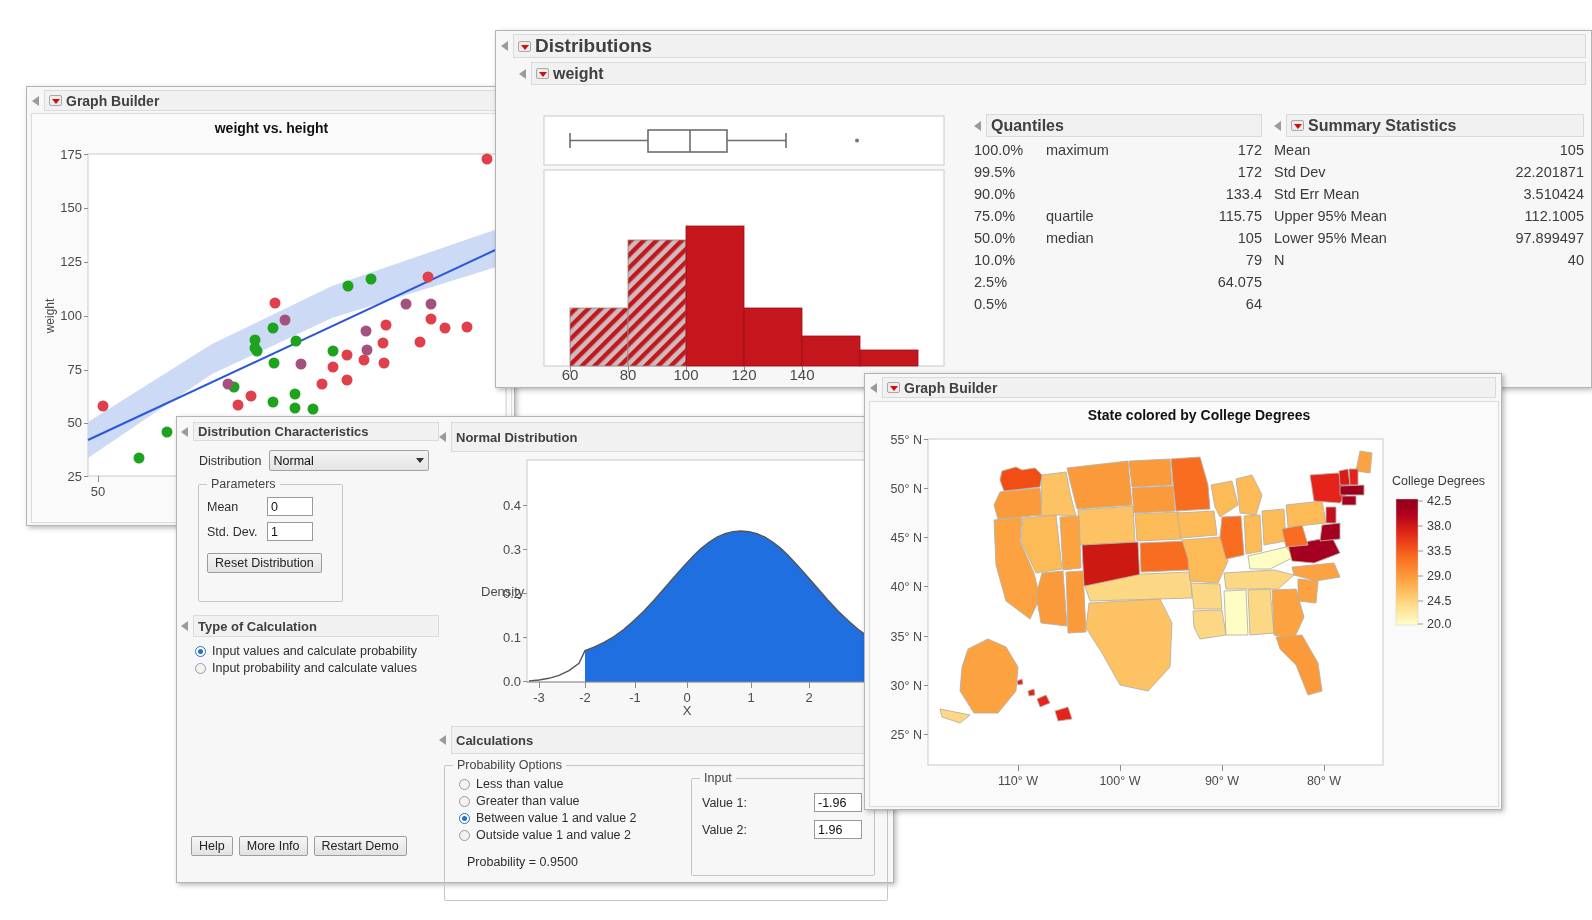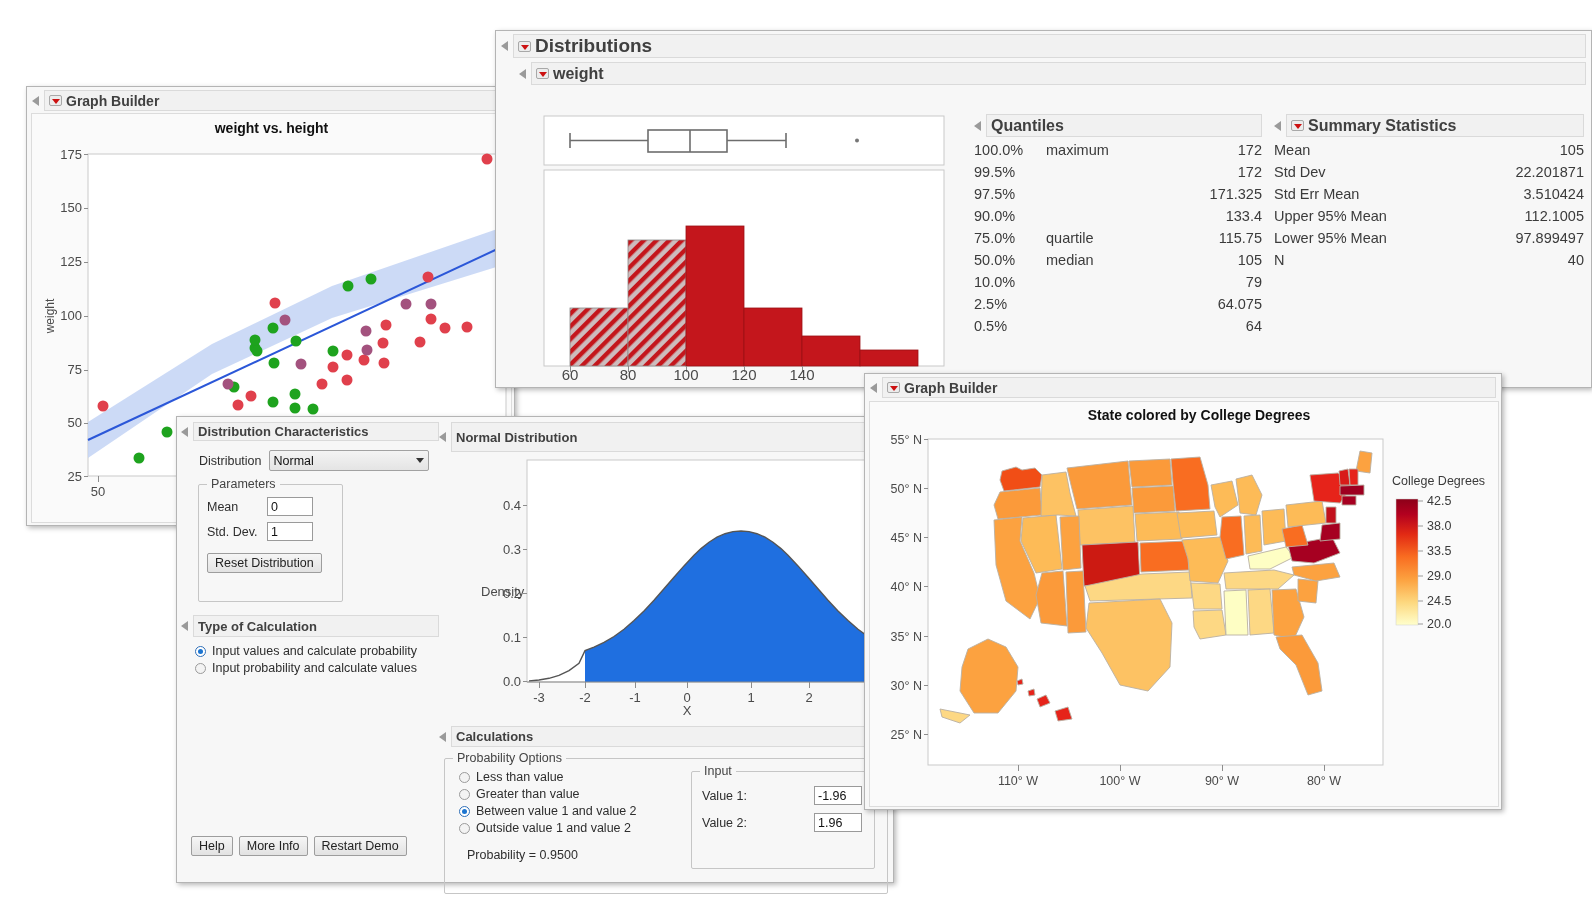--- a/index.html
+++ b/index.html
@@ -302,25 +302,20 @@
               <td class="q-pct">100.0%</td>
               <td class="q-lbl">maximum</td>
               <td class="q-val">172</td>
             </tr>
             <tr>
               <td class="q-pct">99.5%</td>
               <td class="q-lbl"></td>
               <td class="q-val">172</td>
             </tr>
             <tr>
-              <td class="q-pct">97.5%</td>
-              <td class="q-lbl"></td>
-              <td class="q-val">171.325</td>
-            </tr>
-            <tr>
               <td class="q-pct">90.0%</td>
               <td class="q-lbl"></td>
               <td class="q-val">133.4</td>
             </tr>
             <tr>
               <td class="q-pct">75.0%</td>
               <td class="q-lbl">quartile</td>
               <td class="q-val">115.75</td>
             </tr>
             <tr>
@@ -491,21 +486,21 @@
           <text x="248" y="248">0</text>
           <text x="312" y="248">1</text>
           <text x="370" y="248">2</text>
           <text x="248" y="261">X</text>
         </g>
       </svg>
 
       
       <div class="sec-hdr-row" style="padding:0; margin-top:6px;">
         <span class="tri"></span>
-        <div class="title-strip" style="height:21px;text-align:center;">
+        <div class="title-strip" style="height:28px;text-align:center;">
           <span class="win-title" style="font-size:13px;">Calculations</span>
         </div>
       </div>
 
       <div class="grp-box" style="margin:11px 3px 0 5px; height:136px; position:relative;">
         <span class="grp-legend">Probability Options</span>
         <div id="prob-options" style="margin:10px 0 0 14px;">
             <div class="radio-row">
               <span class="radio"></span>
               <span class="lbl">Less than value</span>

